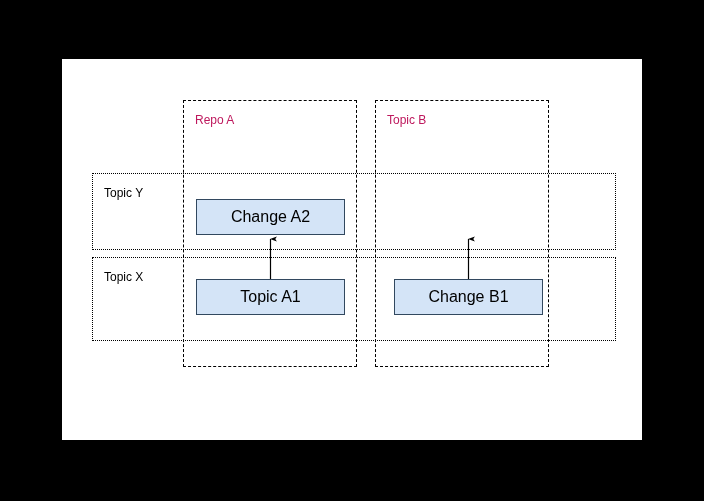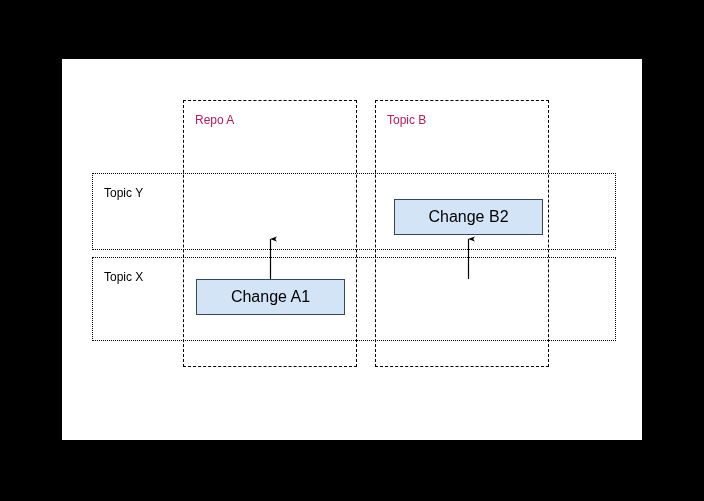--- a/index.html
+++ b/index.html
@@ -130,21 +130,24 @@
     <svg id="arrow-layer" viewBox="0 0 580 381" width="580" height="381">
       <defs>
         <marker id="arrowhead" markerWidth="6" markerHeight="7" refX="3" refY="0.6" orient="auto" markerUnits="userSpaceOnUse">
           <path d="M 3 0 L 5.6 7 L 3 5.4 L 0.4 7 Z" fill="#000000"></path>
         </marker>
       </defs>
       <line x1="208.5" y1="220" x2="208.5" y2="180" stroke="#000000" stroke-width="1.2" marker-end="url(#arrowhead)"></line>
       <line x1="406.5" y1="220" x2="406.5" y2="180" stroke="#000000" stroke-width="1.2" marker-end="url(#arrowhead)"></line>
     </svg>
 
+    <div class="change-box" id="change-a2">
+      <span>Change A2</span>
+    </div>
     <div class="change-box" id="change-a1">
-      <span>Change A1</span>
+      <span>Topic A1</span>
     </div>
-    <div class="change-box" id="change-b2">
-      <span>Change B2</span>
+    <div class="change-box" id="change-b1">
+      <span>Change B1</span>
     </div>
 
   </div>
 </div>
 
 </body></html>

